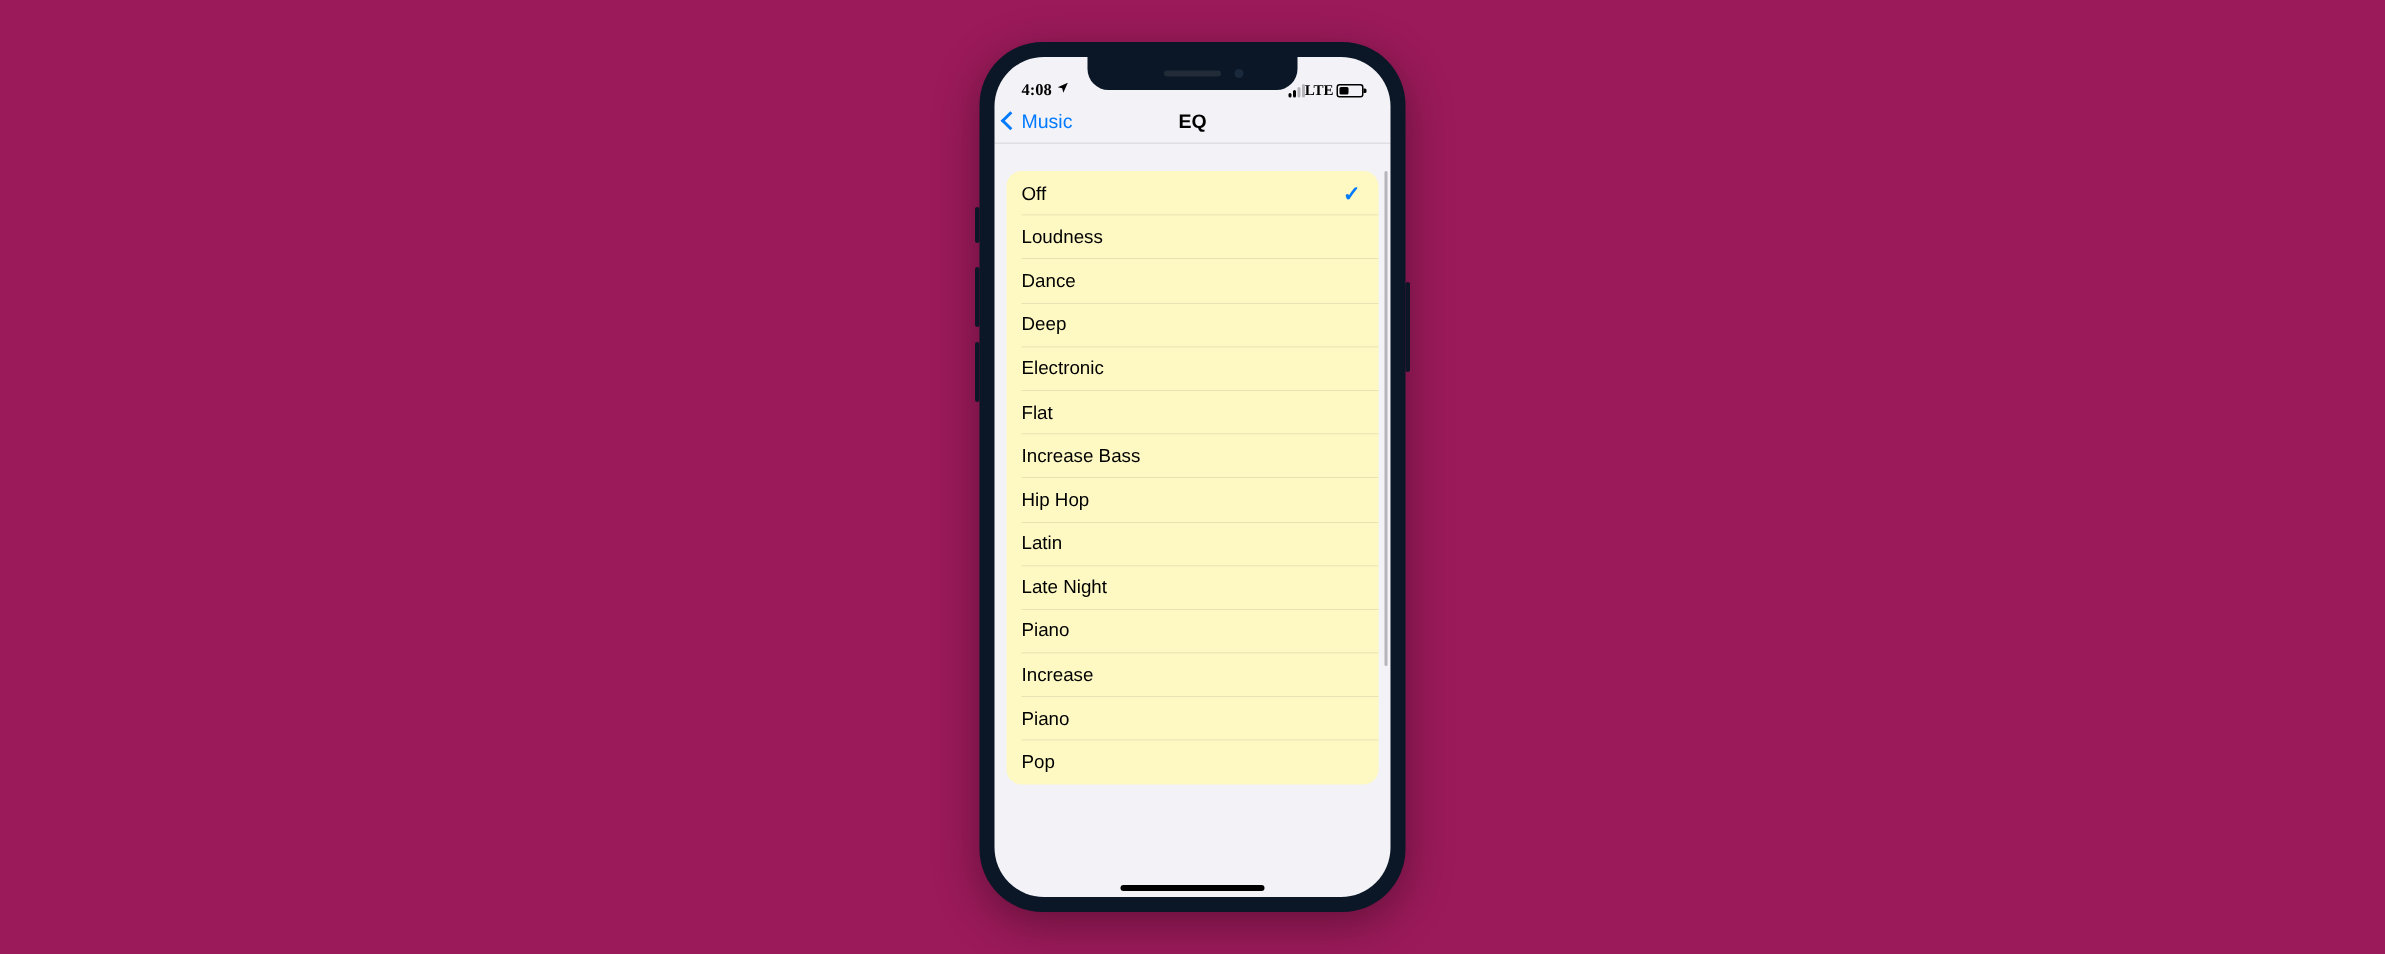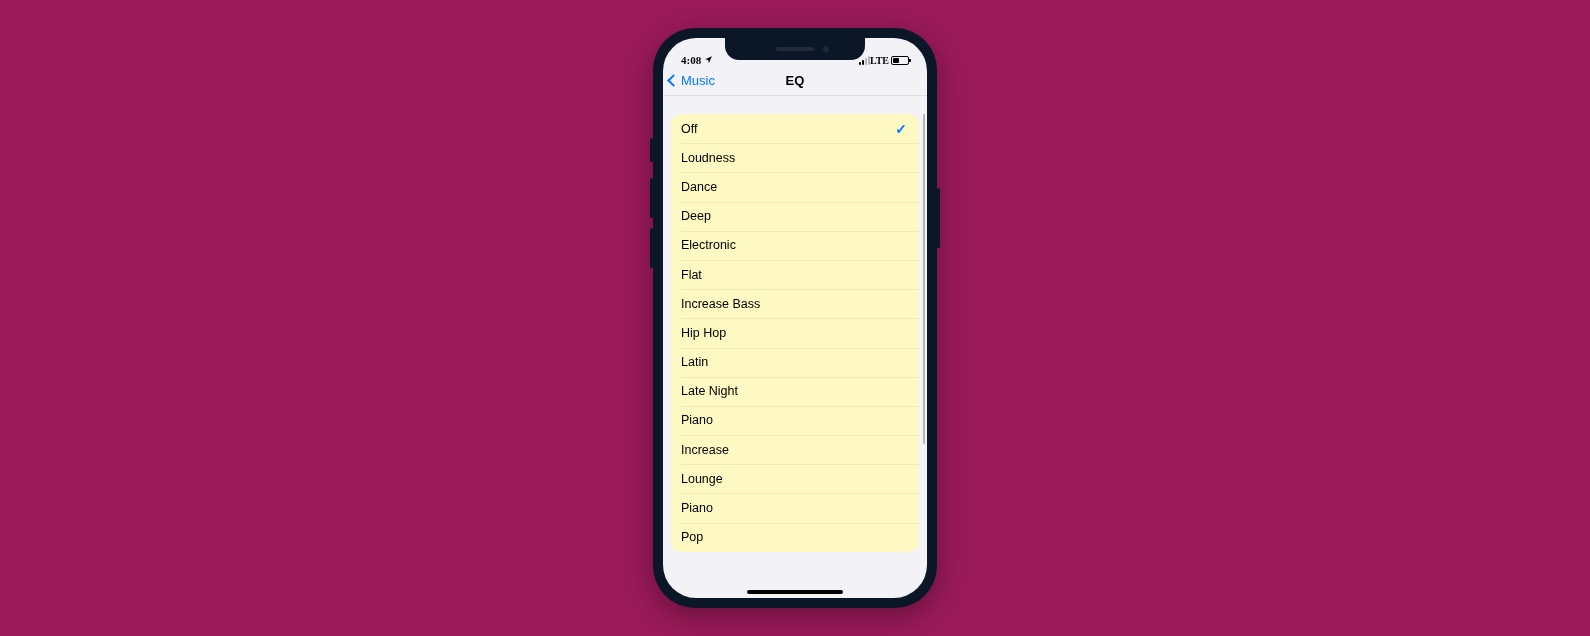--- a/index.html
+++ b/index.html
@@ -259,23 +259,20 @@
           <div class="row">
             <span>Late Night</span>
           </div>
           <div class="row">
             <span>Piano</span>
           </div>
           <div class="row">
             <span>Increase</span>
           </div>
           <div class="row">
-            <span>Lounge</span>
-          </div>
-          <div class="row">
             <span>Piano</span>
           </div>
           <div class="row">
             <span>Pop</span>
           </div>
         </div>
       <div class="scroll-indicator"></div>
     </div>
 
     <div class="home-indicator"></div>

